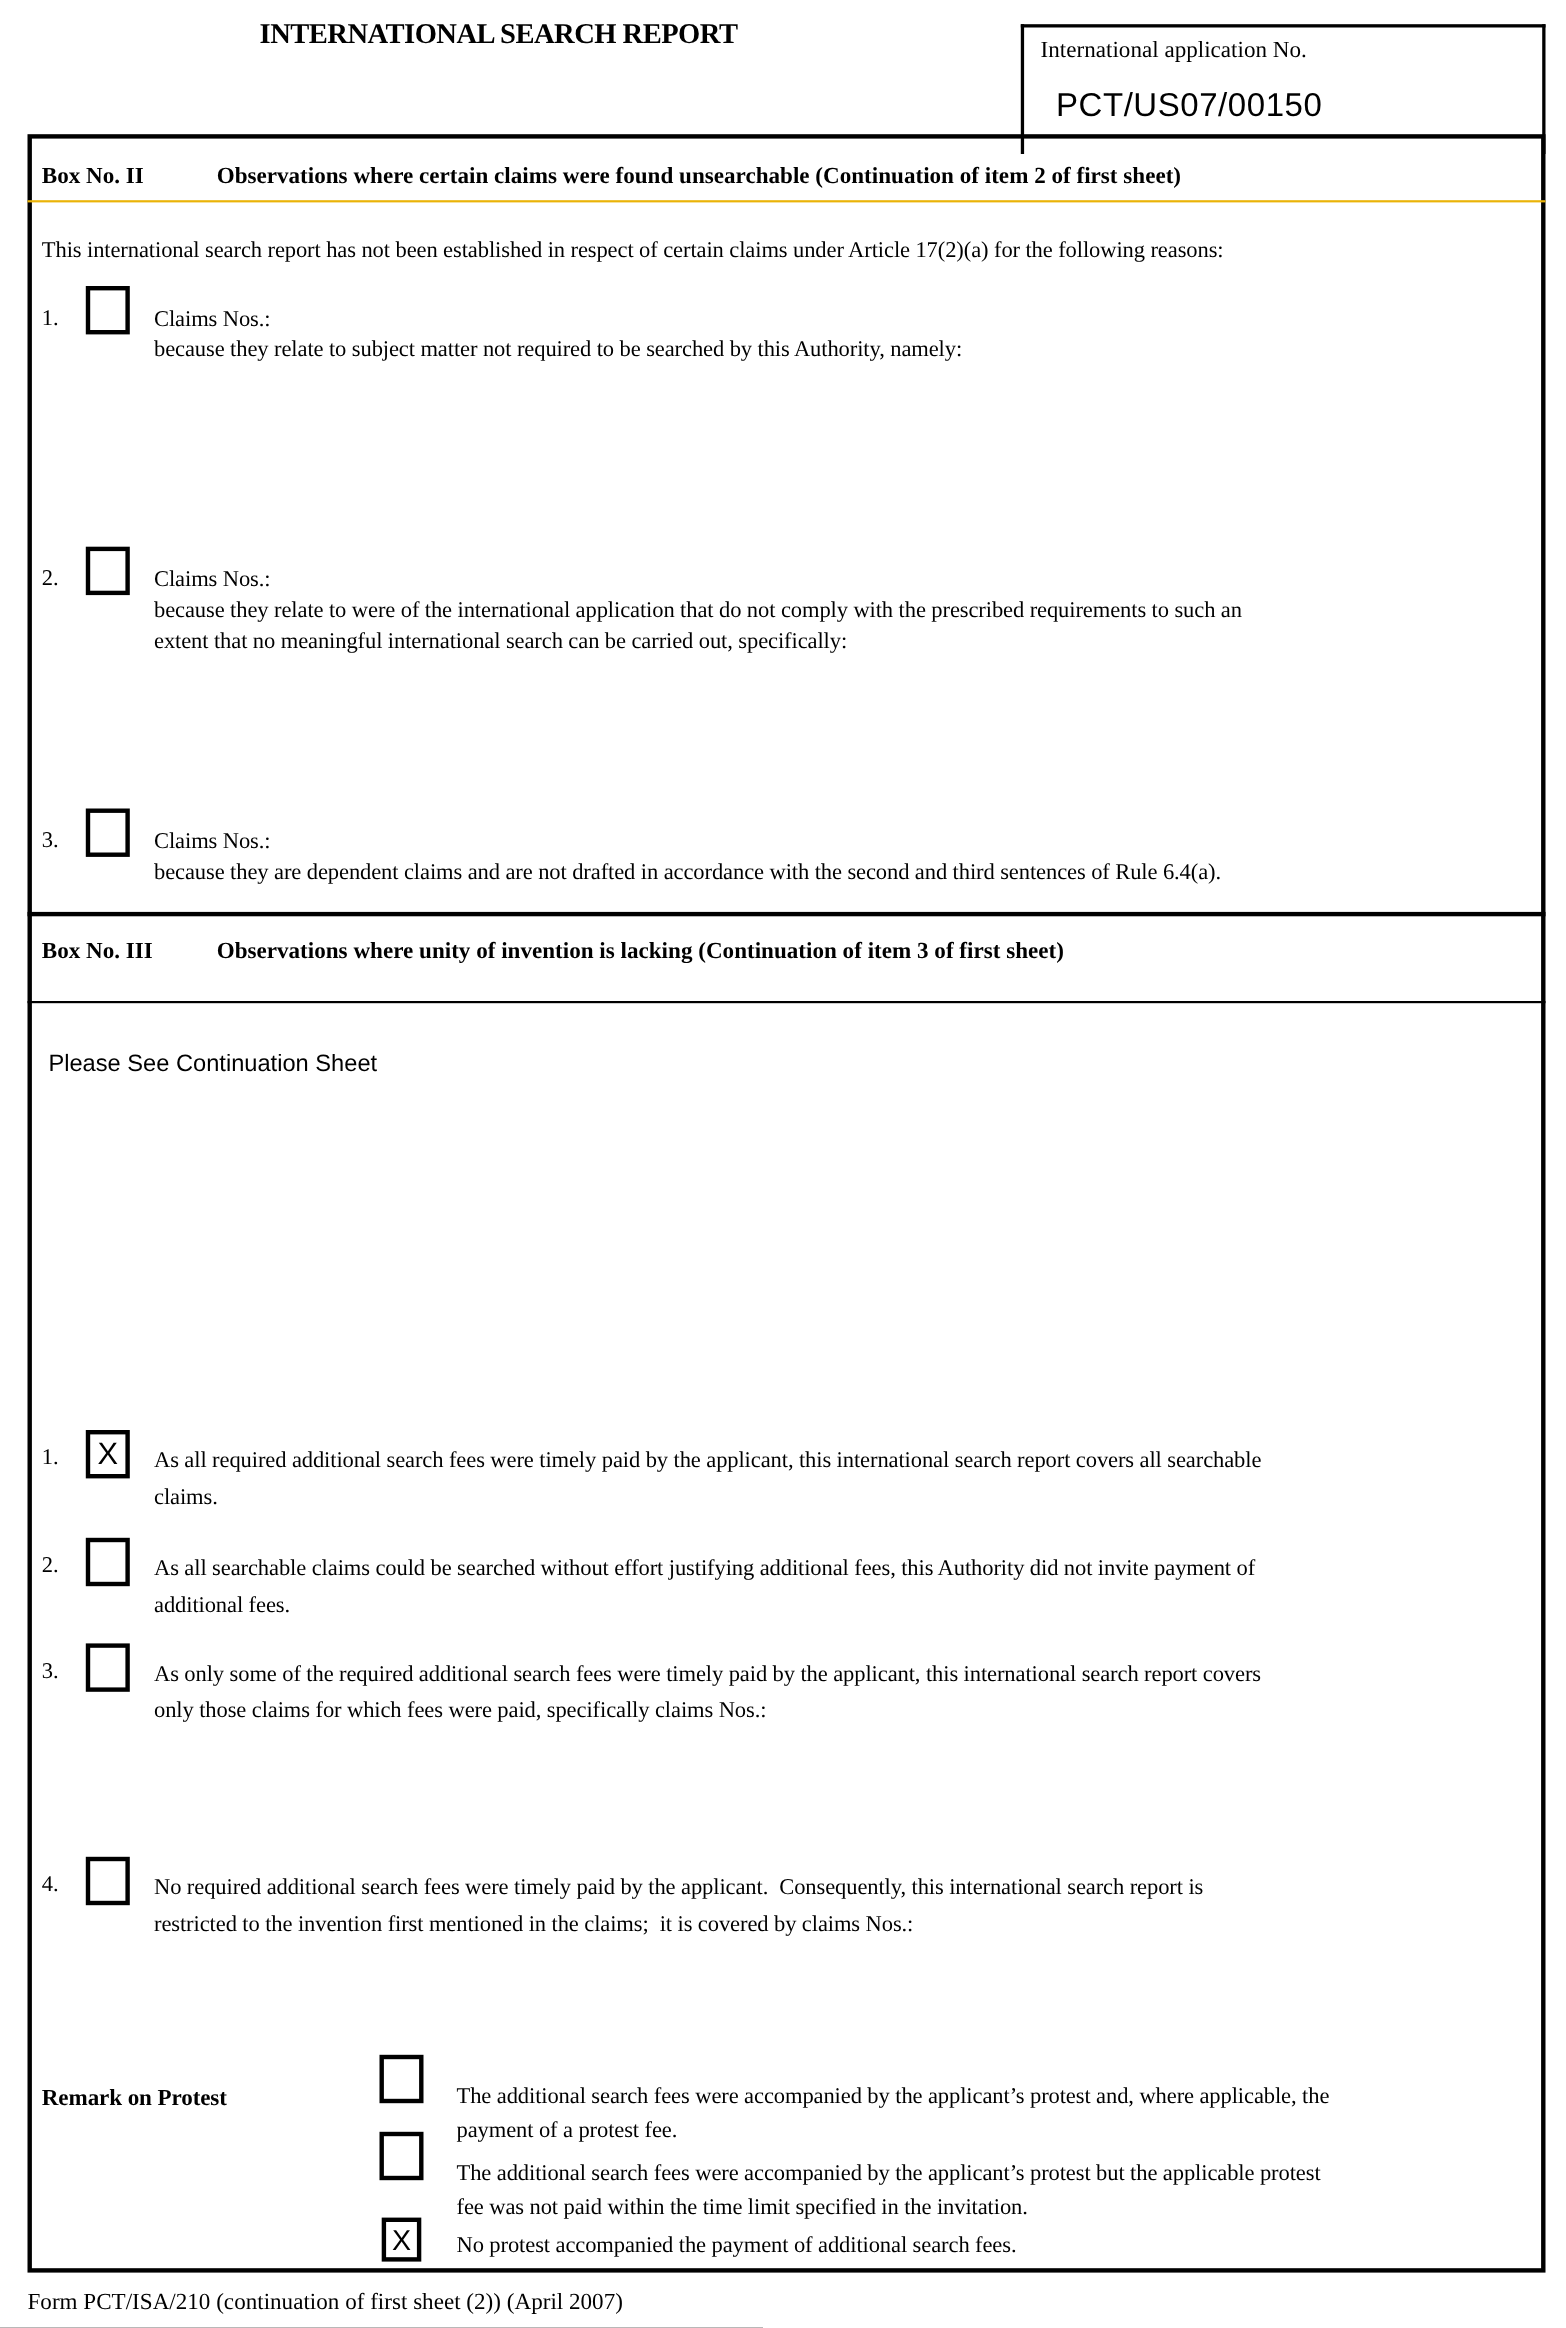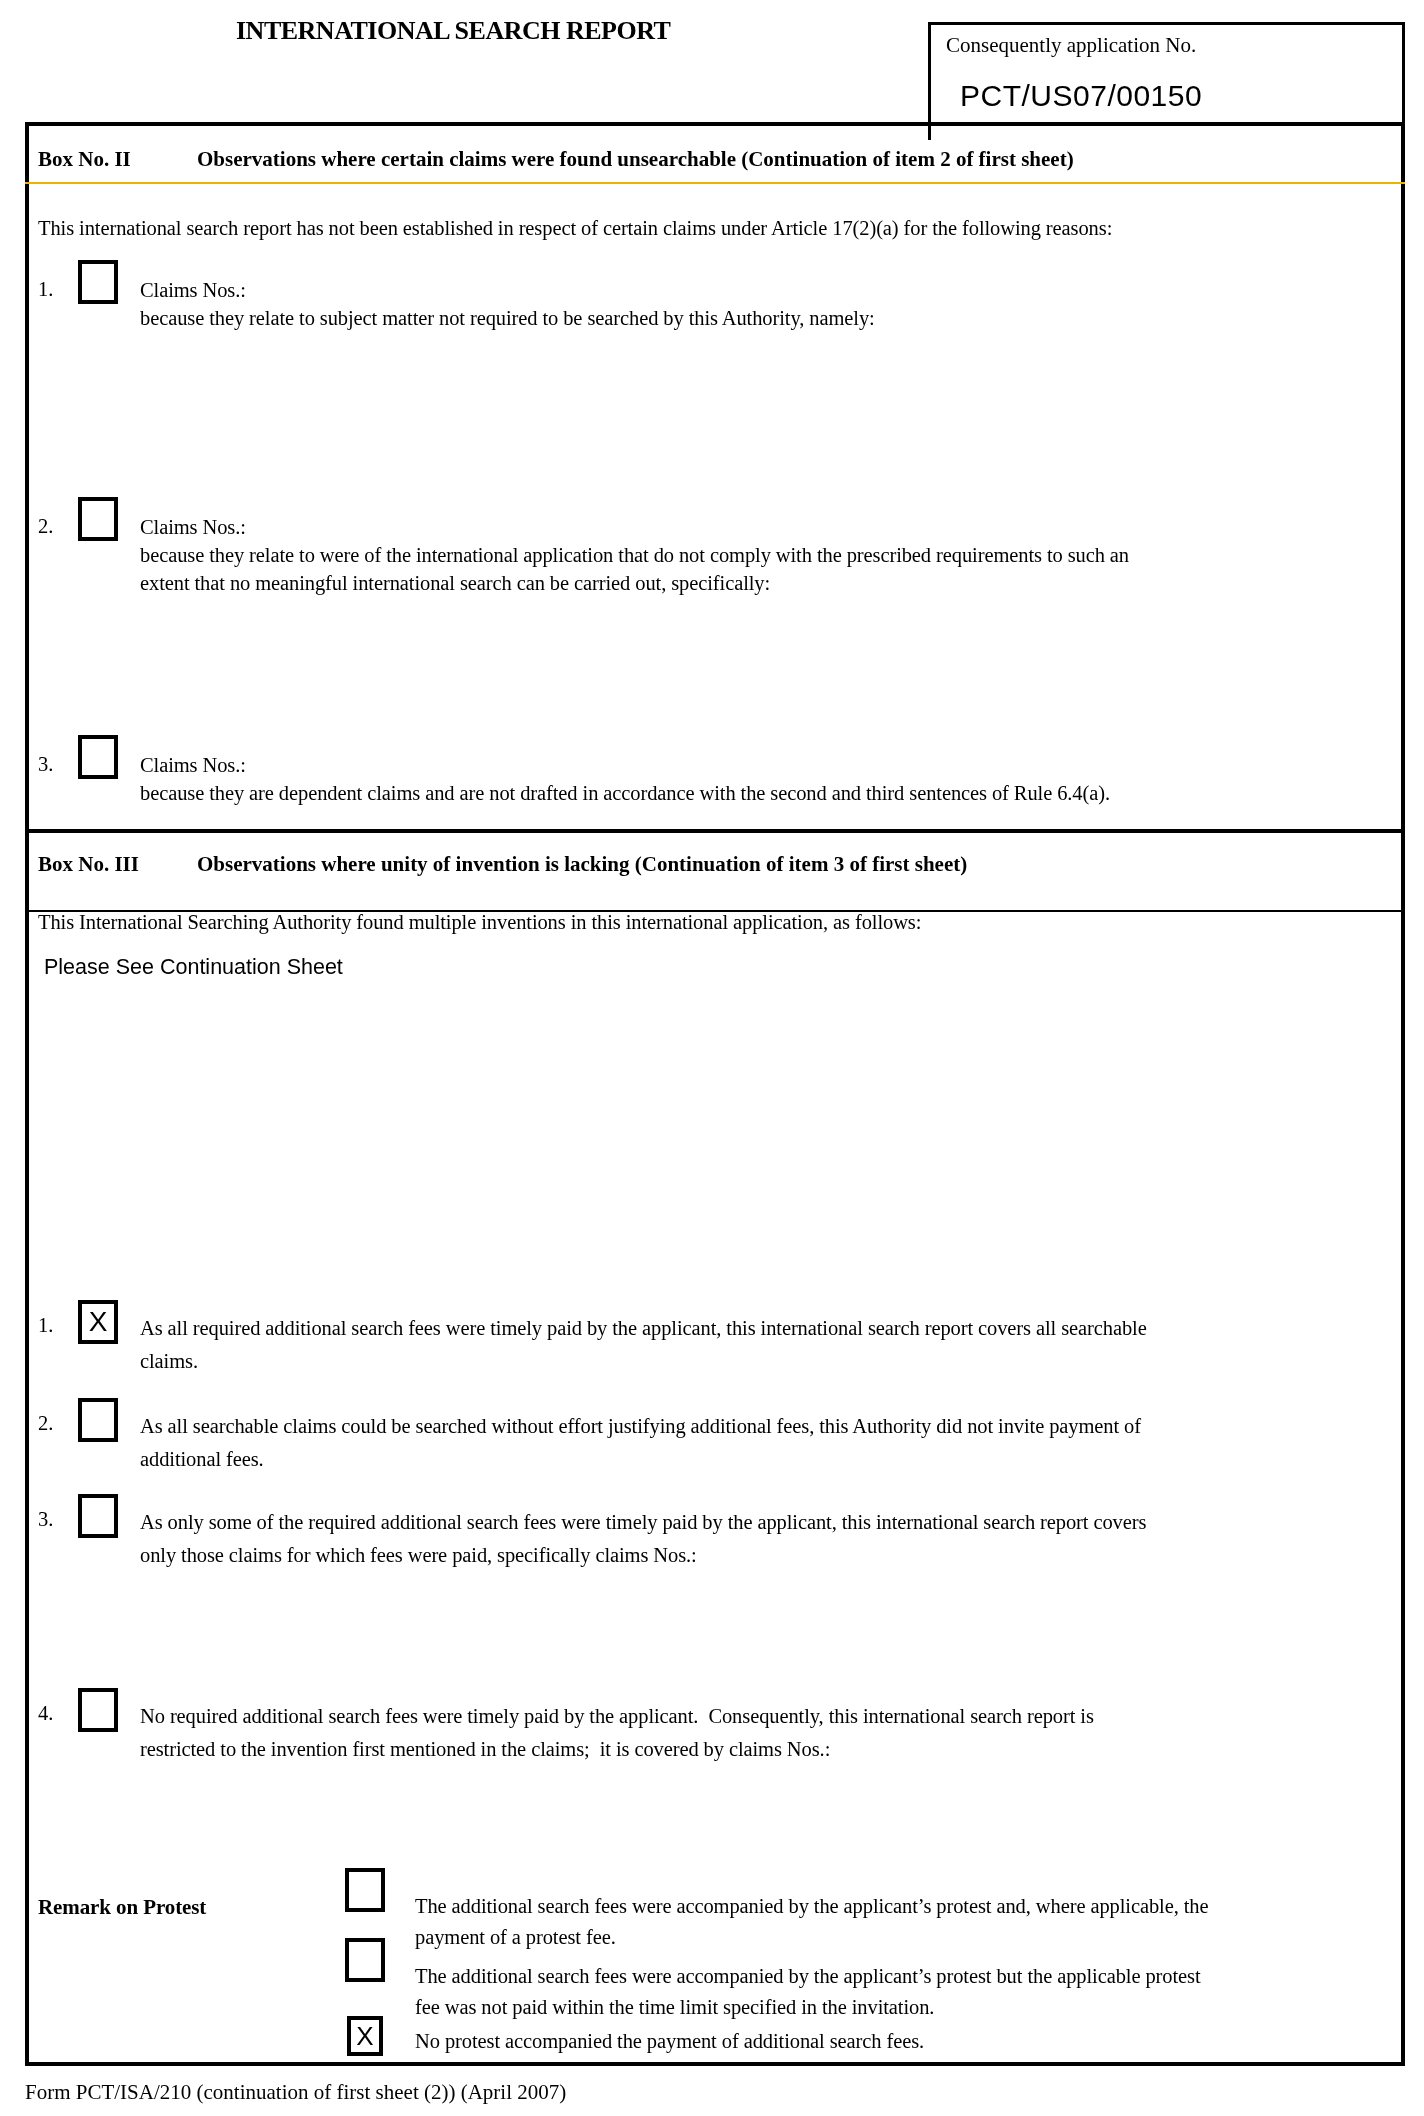--- a/index.html
+++ b/index.html
@@ -96,21 +96,21 @@
   }
 </style>
 </head>
 <body>
 
 <div class="page">
 
   <div class="abs doc-title">INTERNATIONAL SEARCH REPORT</div>
 
   <div class="abs app-box">
-    <div class="label">Consequently application No.</div>
+    <div class="label">International application No.</div>
     <div class="value">PCT/US07/00150</div>
   </div>
 
   <div class="abs main-table"></div>
 
   <div class="abs section-header" id="box2-header">
     <span class="box-label">Box No. II</span><span>Observations where certain claims were found unsearchable (Continuation of item 2 of first sheet)</span>
   </div>
 
   <div class="abs body-text" style="left:38px; top:214px; width:1360px;">This international search report has not been established in respect of certain claims under Article 17(2)(a) for the following reasons:</div>
@@ -128,21 +128,20 @@
 
   <div class="abs item-number" style="left:38px; top:753px;">3.</div>
   <div class="abs checkbox" style="left:78px; top:735px;"></div>
   <div class="abs body-text" style="left:140px; top:751px;">Claims Nos.:</div>
   <div class="abs body-text" style="left:140px; top:779px; width:1250px;">because they are dependent claims and are not drafted in accordance with the second and third sentences of Rule 6.4(a).</div>
 
   <div class="abs section-header" id="box3-header">
     <span class="box-label">Box No. III</span><span>Observations where unity of invention is lacking (Continuation of item 3 of first sheet)</span>
   </div>
 
-  <div class="abs body-text" style="left:38px; top:908px; width:1360px;">This International Searching Authority found multiple inventions in this international application, as follows:</div>
 
   <div class="abs note-sans" style="left:44px; top:955px;">Please See Continuation Sheet</div>
 
   <div class="abs item-number" style="left:38px; top:1314px;">1.</div>
   <div class="abs checkbox" style="left:78px; top:1300px;">X</div>
   <div class="abs body-text lh33" style="left:140px; top:1312px; width:1250px;">As all required additional search fees were timely paid by the applicant, this international search report covers all searchable
 claims.</div>
 
   <div class="abs item-number" style="left:38px; top:1412px;">2.</div>
   <div class="abs checkbox" style="left:78px; top:1398px;"></div>

